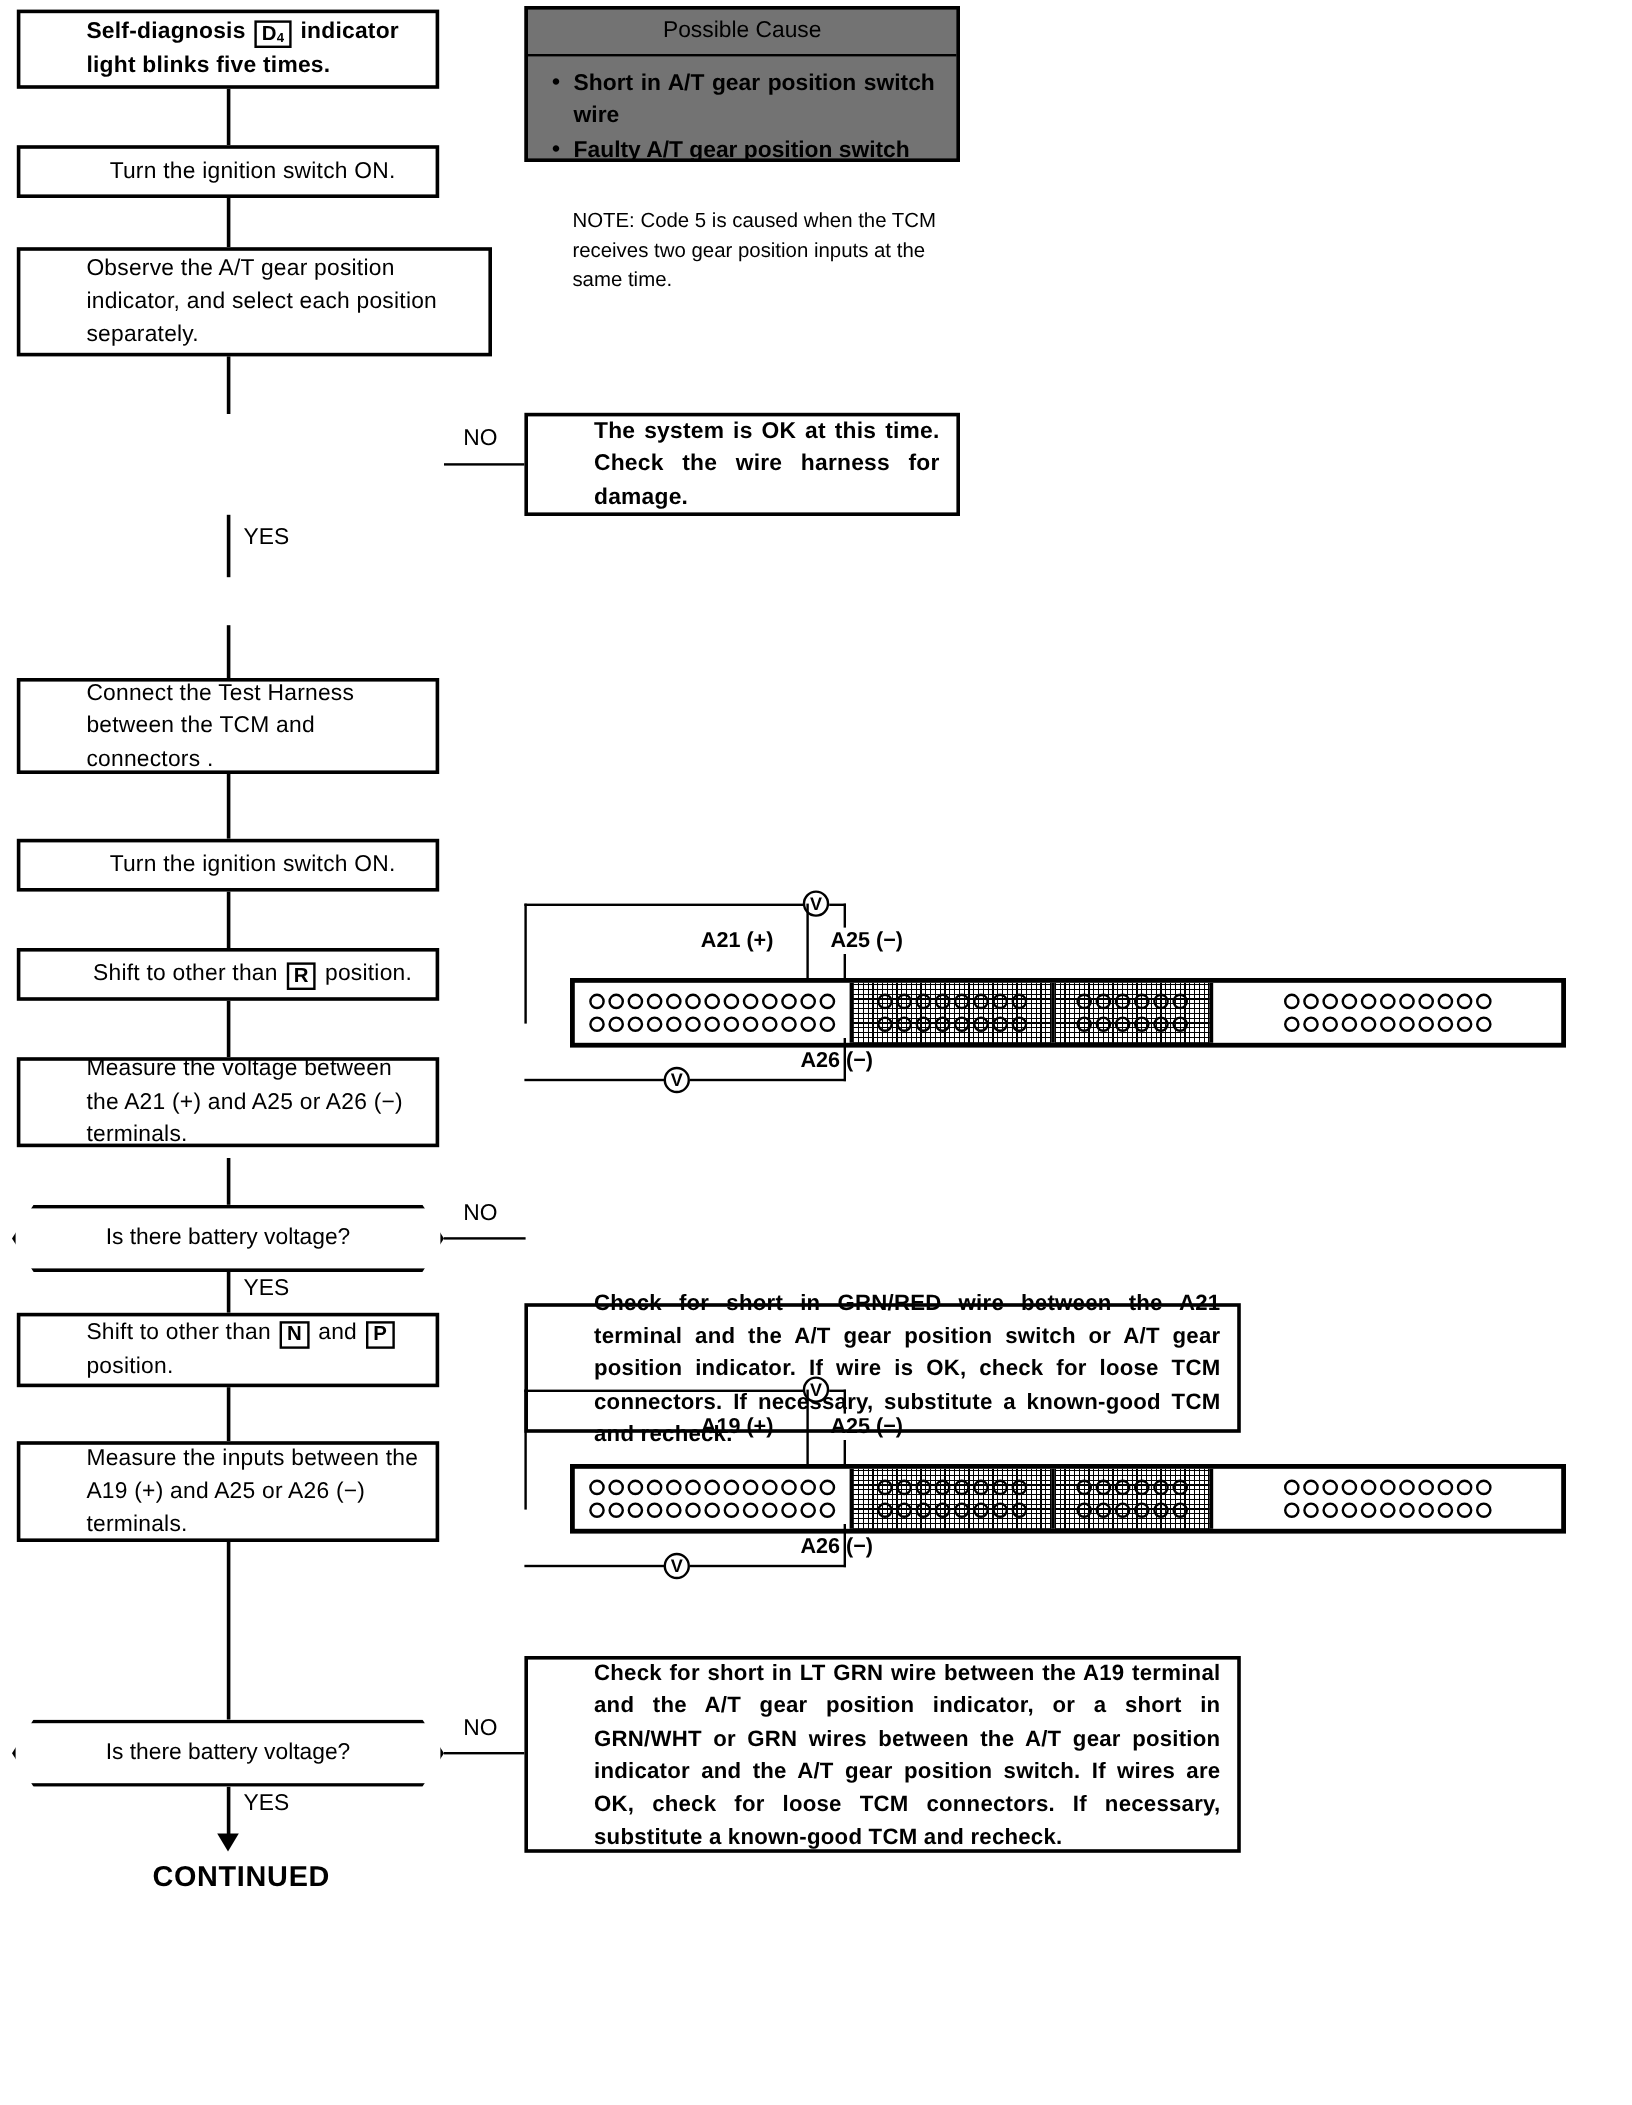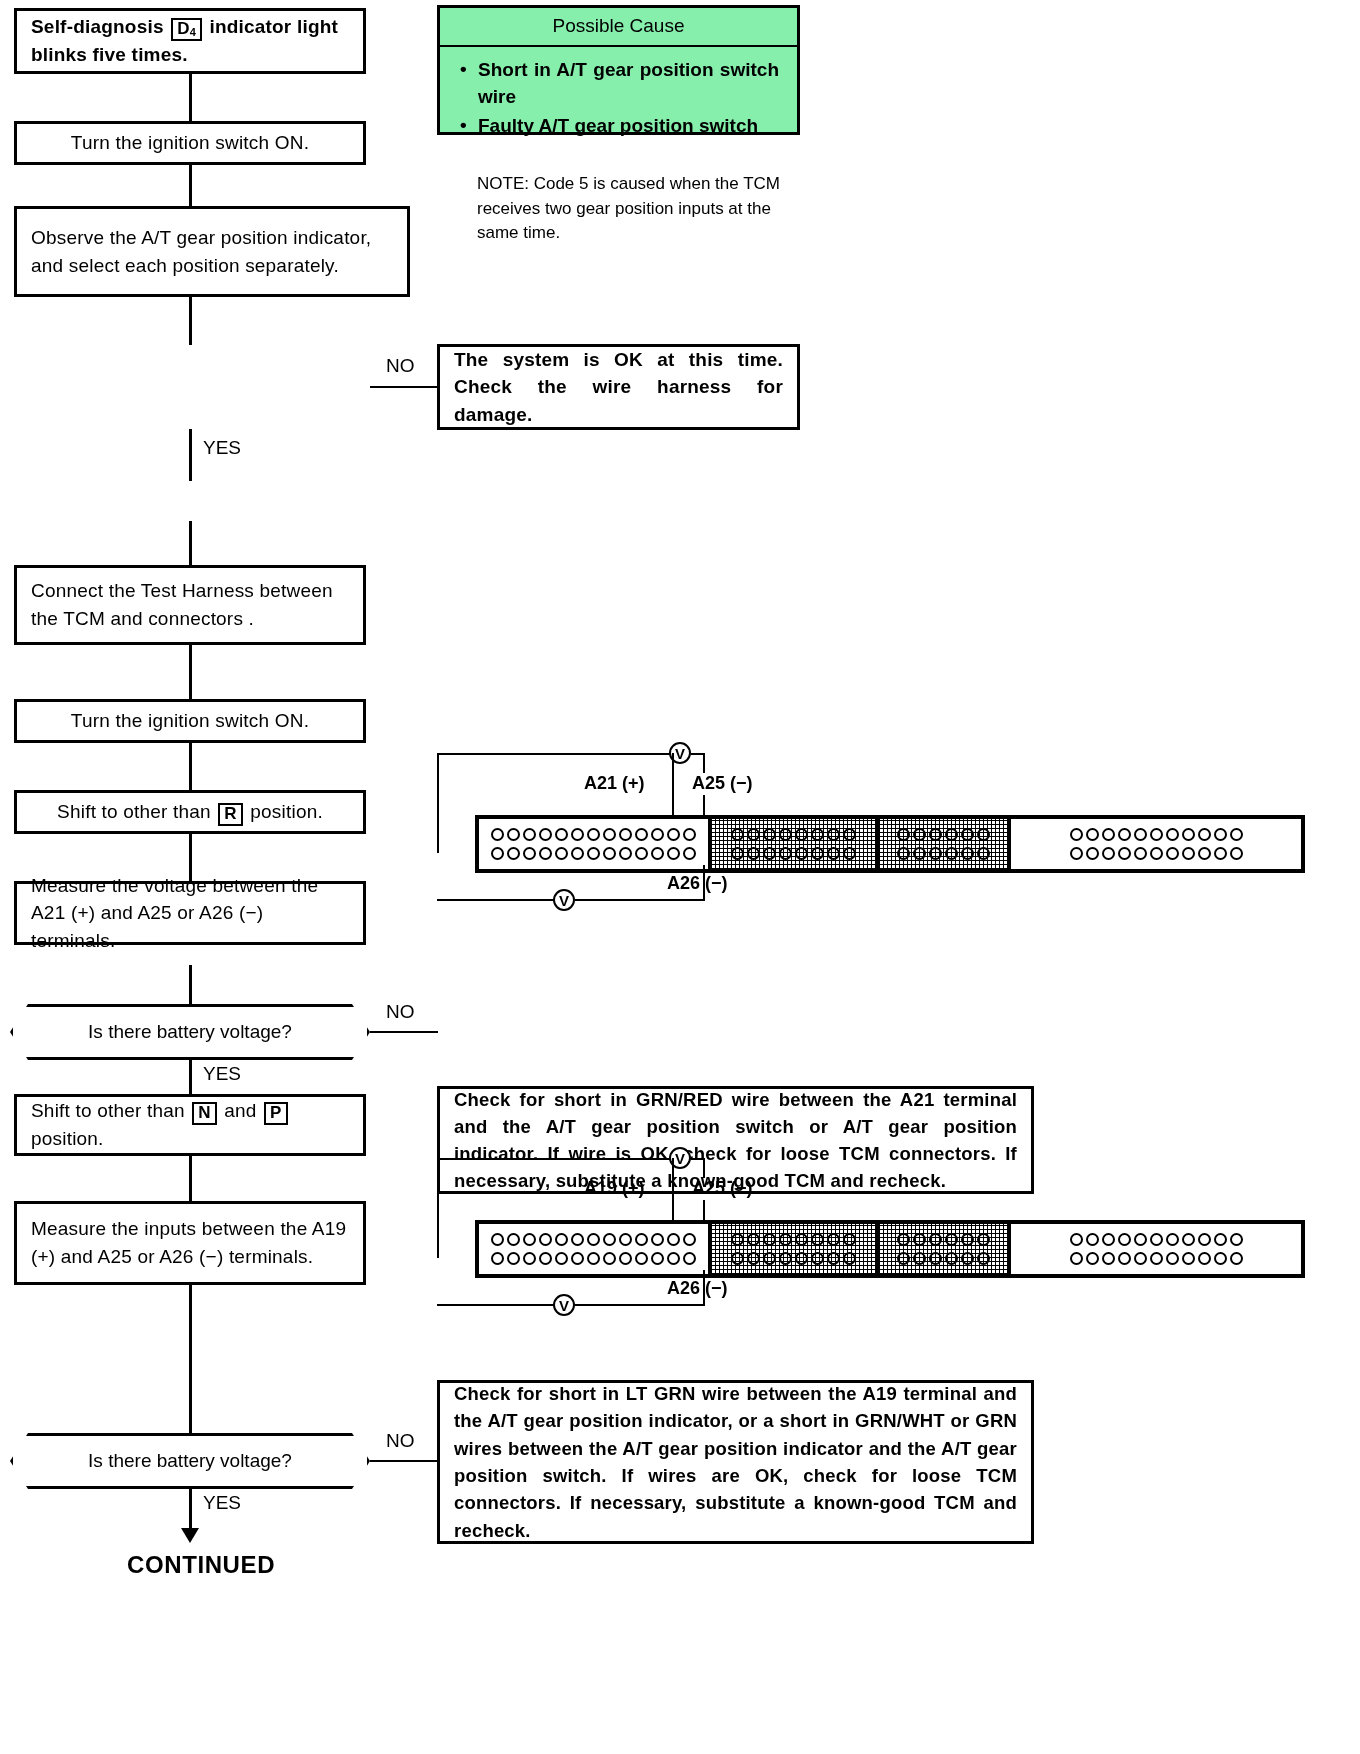--- a/index.html
+++ b/index.html
@@ -26,20 +26,21 @@
     border: 3px solid #000;
     background: #fff;
     display: flex;
     align-items: center;
   }
   .pbox .ptext {
     padding: 0 14px;
     font-size: 19px;
     line-height: 1.45;
     letter-spacing: .2px;
+    margin-left: 41px;
   }
   .pbox.bold .ptext { font-weight: bold; }
   .pbox.center { justify-content: center; }
   .pbox.center .ptext { text-align: center; }
 
   
   .gp {
     display: inline-block;
     border: 2px solid #000;
     padding: 0px 4px 1px 4px;
@@ -85,21 +86,21 @@
     font-size: 19px;
     line-height: 1;
     white-space: nowrap;
   }
 
   
   .cause-box {
     position: absolute;
     box-sizing: border-box;
     border: 3px solid #000;
-    background: #86efac;
+    background: #737373;
   }
   .cause-head {
     border-bottom: 2px solid #000;
     text-align: center;
     font-size: 19px;
     padding: 7px 0 8px 0;
   }
   .cause-body {
     padding: 10px 18px 12px 20px;
   }
@@ -249,21 +250,21 @@
   <div class="vline" style="left:189px; top:743px; height:47px;"></div>
 
   <div class="pbox center" style="left:14px; top:790px; width:352px; height:44px;">
     <div class="ptext">
       <span>Shift to other than </span><span class="gp">R</span><span> position.</span>
     </div>
   </div>
 
   <div class="vline" style="left:189px; top:834px; height:47px;"></div>
 
-  <div class="pbox" style="left:14px; top:881px; width:352px; height:64px;">
+  <div class="pbox" style="left:14px; top:881px; width:352px; height:75px;">
     <div class="ptext">Measure the voltage between the A21 (+) and A25 or A26 (−) terminals.</div>
   </div>
 
   <div class="vline" style="left:189px; top:965px; height:39px;"></div>
 
   <div class="hex" style="left:10px; top:1004px; width:360px; height:56px;">
     <div class="htext">Is there battery voltage?</div>
   </div>
   <div class="thinh" style="left:370px; top:1031px; width:68px;"></div>
   <div class="branch-label" style="left:386px; top:1002px;">NO</div>

